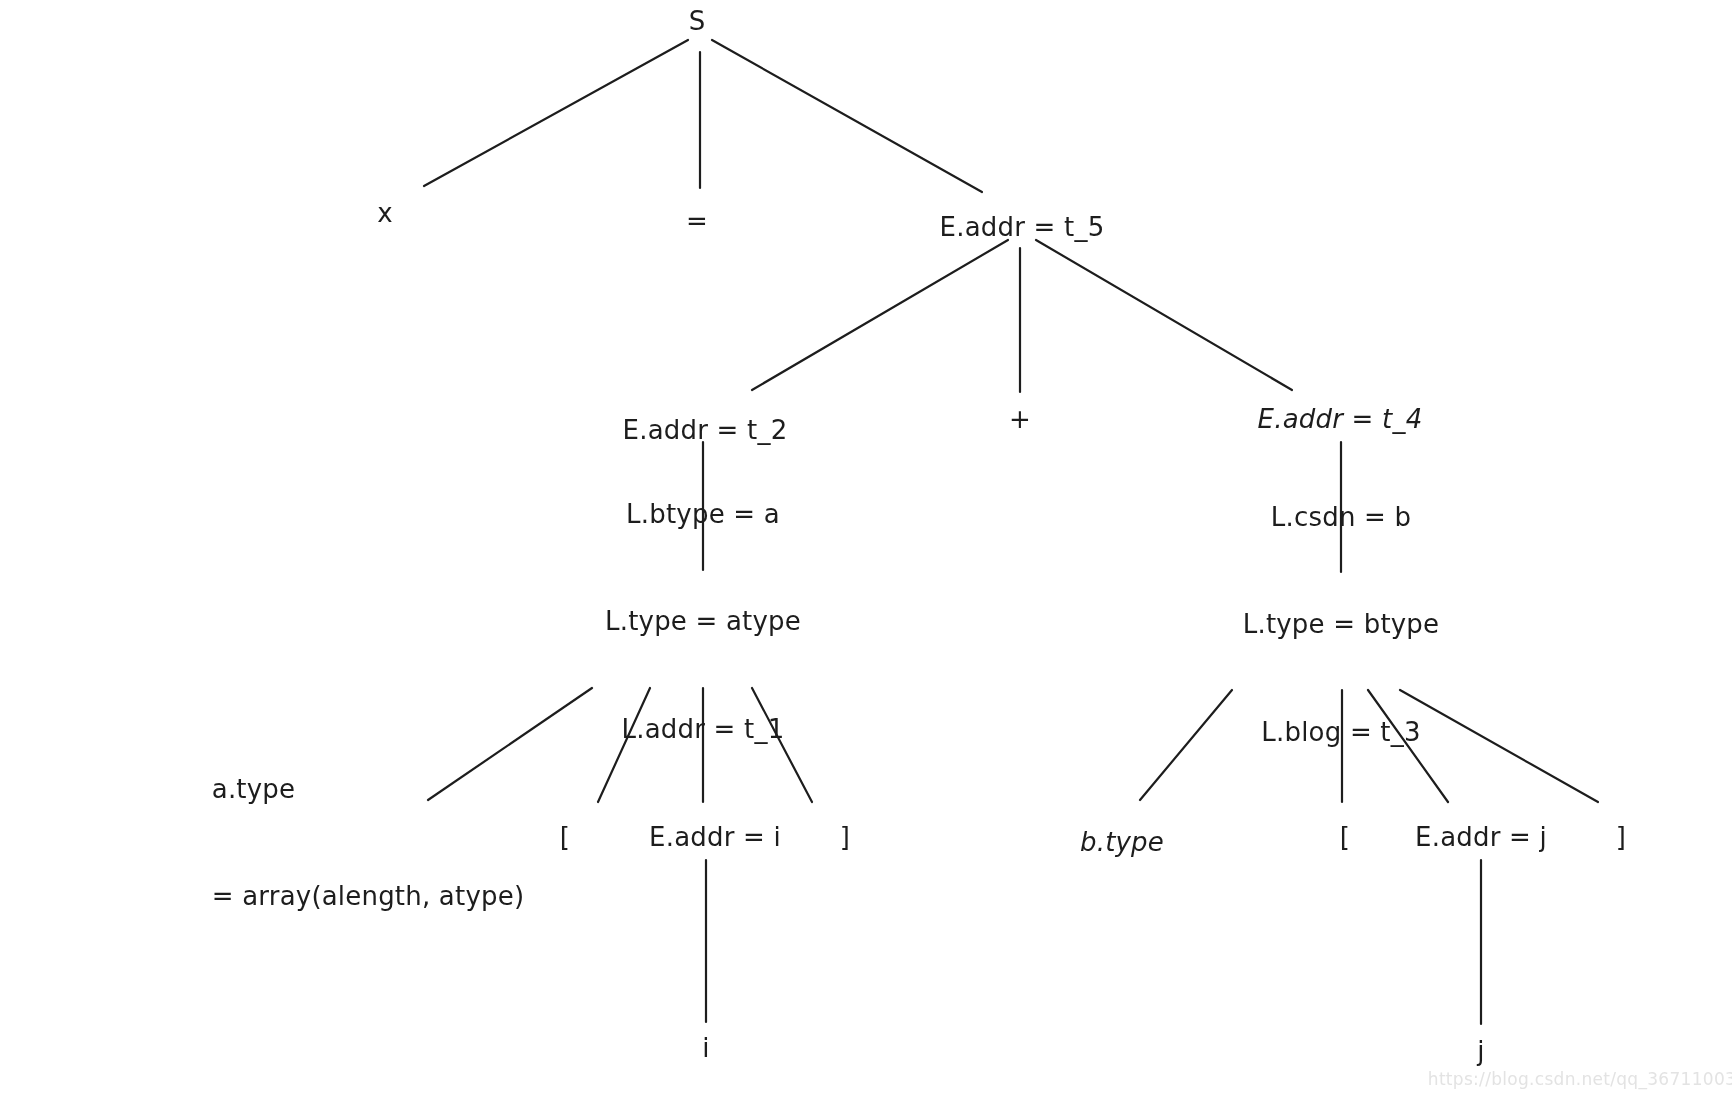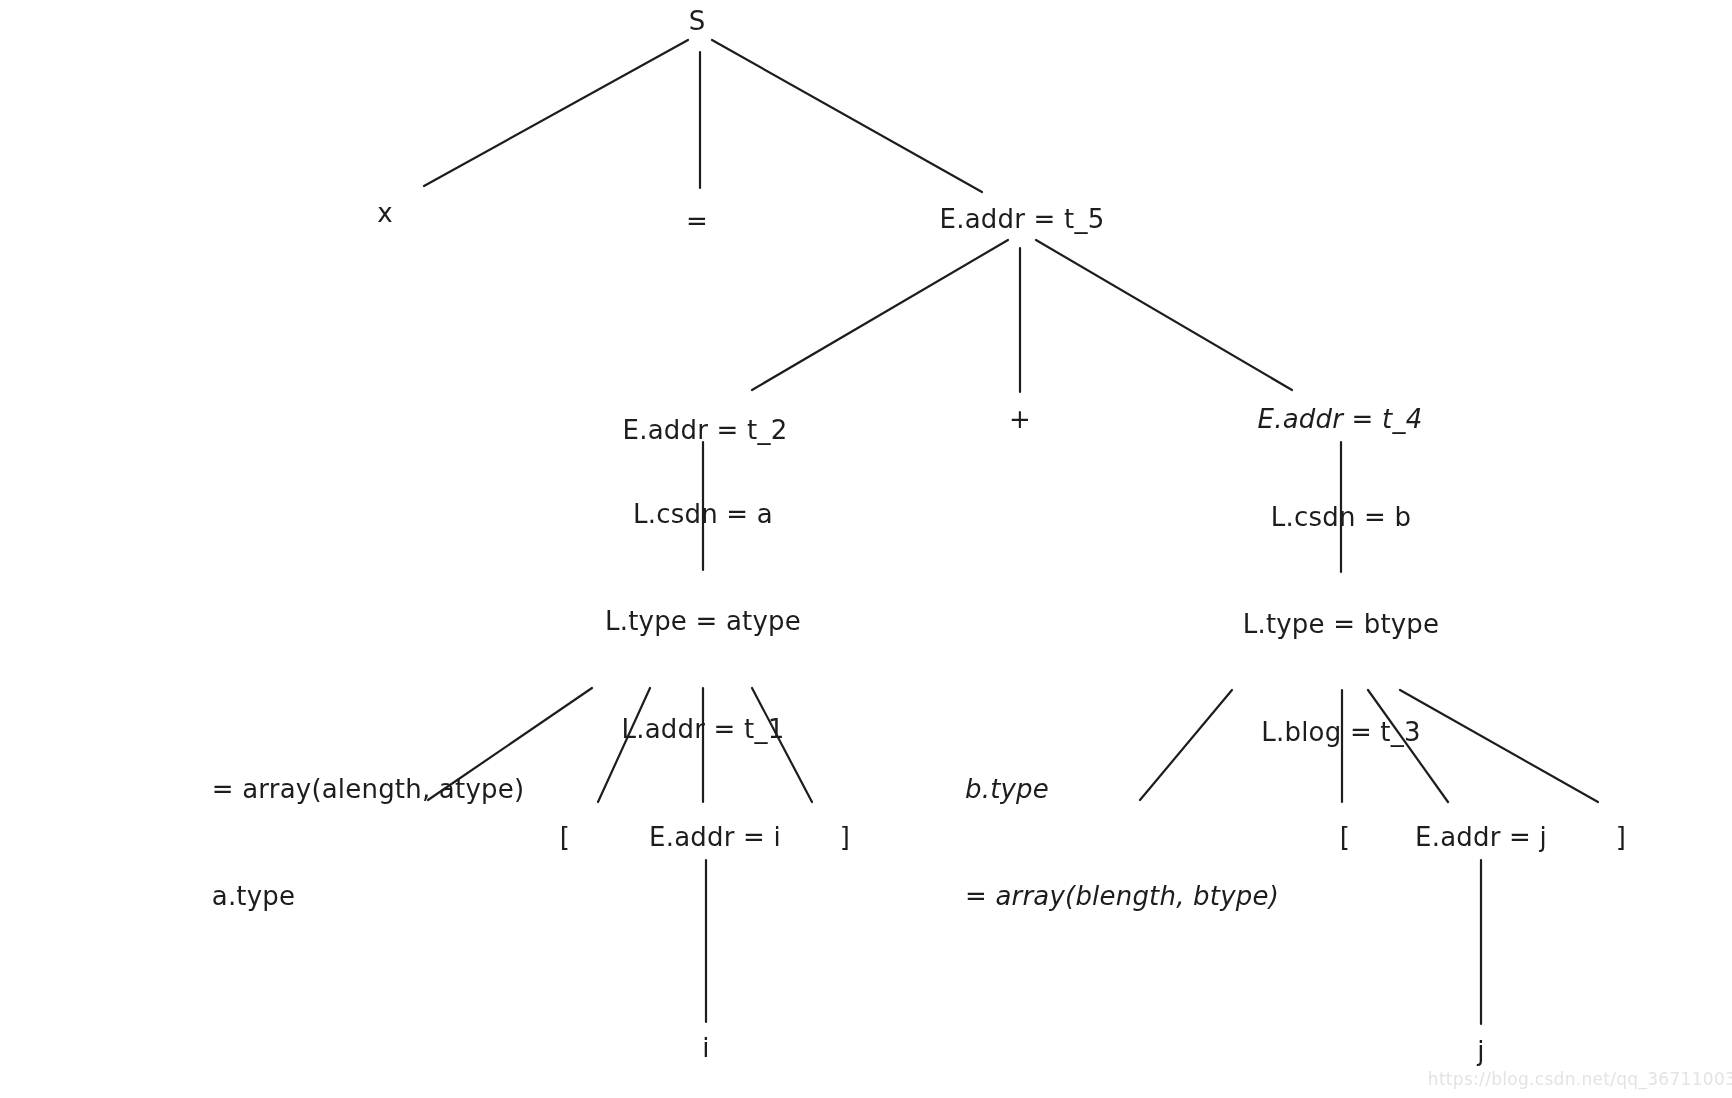--- a/index.html
+++ b/index.html
@@ -77,54 +77,53 @@
       <line x1="706" y1="860" x2="706" y2="1022" stroke="#1d1d1d" stroke-width="2.2" stroke-linecap="round"></line>
       <line x1="1481" y1="860" x2="1481" y2="1024" stroke="#1d1d1d" stroke-width="2.2" stroke-linecap="round"></line>
     </svg>
 
   <div class="node" style="left: 697px; top: 22px;">S</div>
 
   <div class="node" style="left: 385px; top: 214px;">x</div>
 
   <div class="node" style="left: 697px; top: 222px;">=</div>
 
-  <div class="node" style="left: 1022px; top: 220px;">E.addr = t_5</div>
+  <div class="node" style="left: 1022px; top: 228px;">E.addr = t_5</div>
 
   <div class="node" style="left: 705px; top: 431px;">E.addr = t_2</div>
 
   <div class="node" style="left: 1020px; top: 420px;">+</div>
 
   <div class="node" style="left: 1340px; top: 420px; font-style: italic;">E.addr = t_4</div>
 
   <div class="node" style="left: 703px; top: 622px;">
-    <span class="node-line">L.csdn = a</span>
+    <span class="node-line">L.btype = a</span>
     <span class="node-line">L.type = atype</span>
     <span class="node-line">L.addr = t_1</span>
   </div>
 
   <div class="node" style="left: 1341px; top: 625px;">
     <span class="node-line">L.csdn = b</span>
     <span class="node-line">L.type = btype</span>
     <span class="node-line">L.blog = t_3</span>
   </div>
 
   <div class="node left-align" style="left: 368px; top: 843px;">
+    <span class="node-line">a.type</span>
     <span class="node-line">= array(alength, atype)</span>
-    <span class="node-line">a.type</span>
   </div>
 
   <div class="node" style="left: 565px; top: 838px;">[</div>
 
   <div class="node" style="left: 715px; top: 838px;">E.addr = i</div>
 
   <div class="node" style="left: 845px; top: 838px;">]</div>
 
   <div class="node left-align" style="left: 1122px; top: 843px; font-style: italic;">
     <span class="node-line">b.type</span>
-    <span class="node-line">= array(blength, btype)</span>
   </div>
 
   <div class="node" style="left: 1345px; top: 838px;">[</div>
 
   <div class="node" style="left: 1481px; top: 838px;">E.addr = j</div>
 
   <div class="node" style="left: 1621px; top: 838px;">]</div>
 
   <div class="node" style="left: 706px; top: 1049px;">i</div>
 

